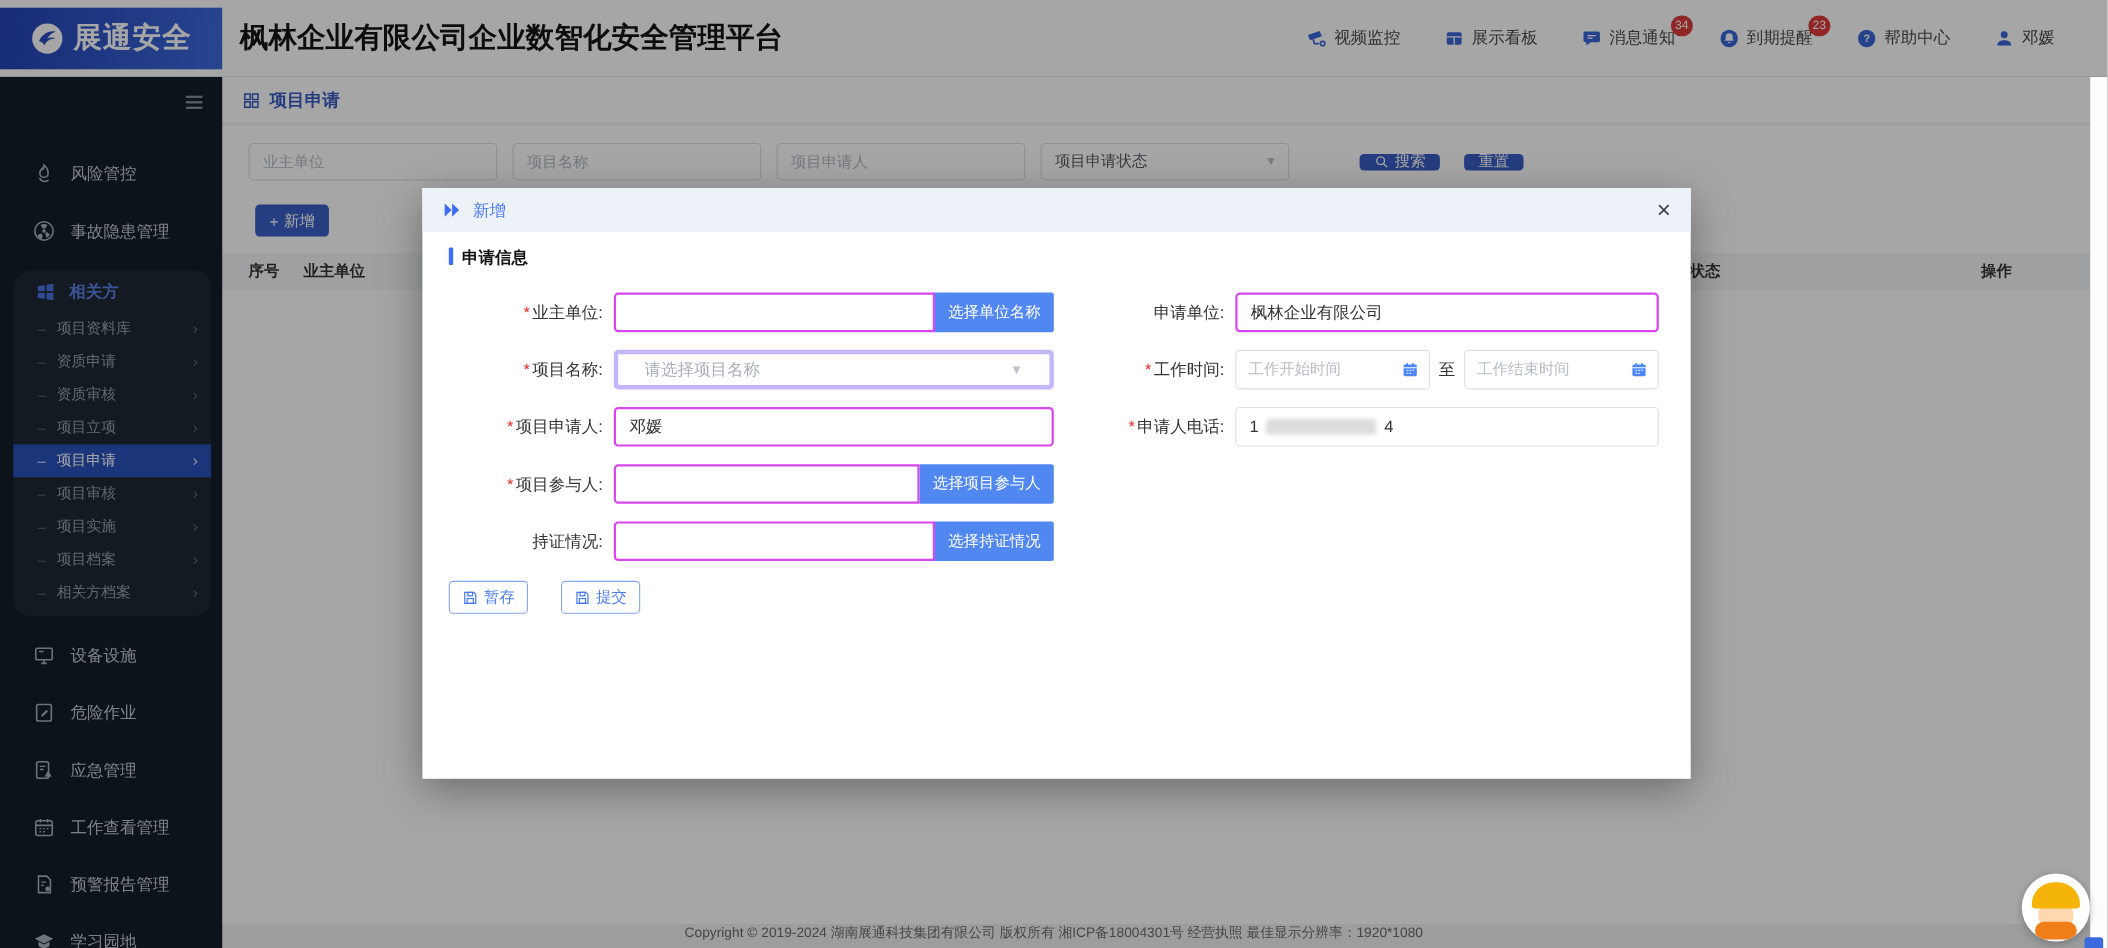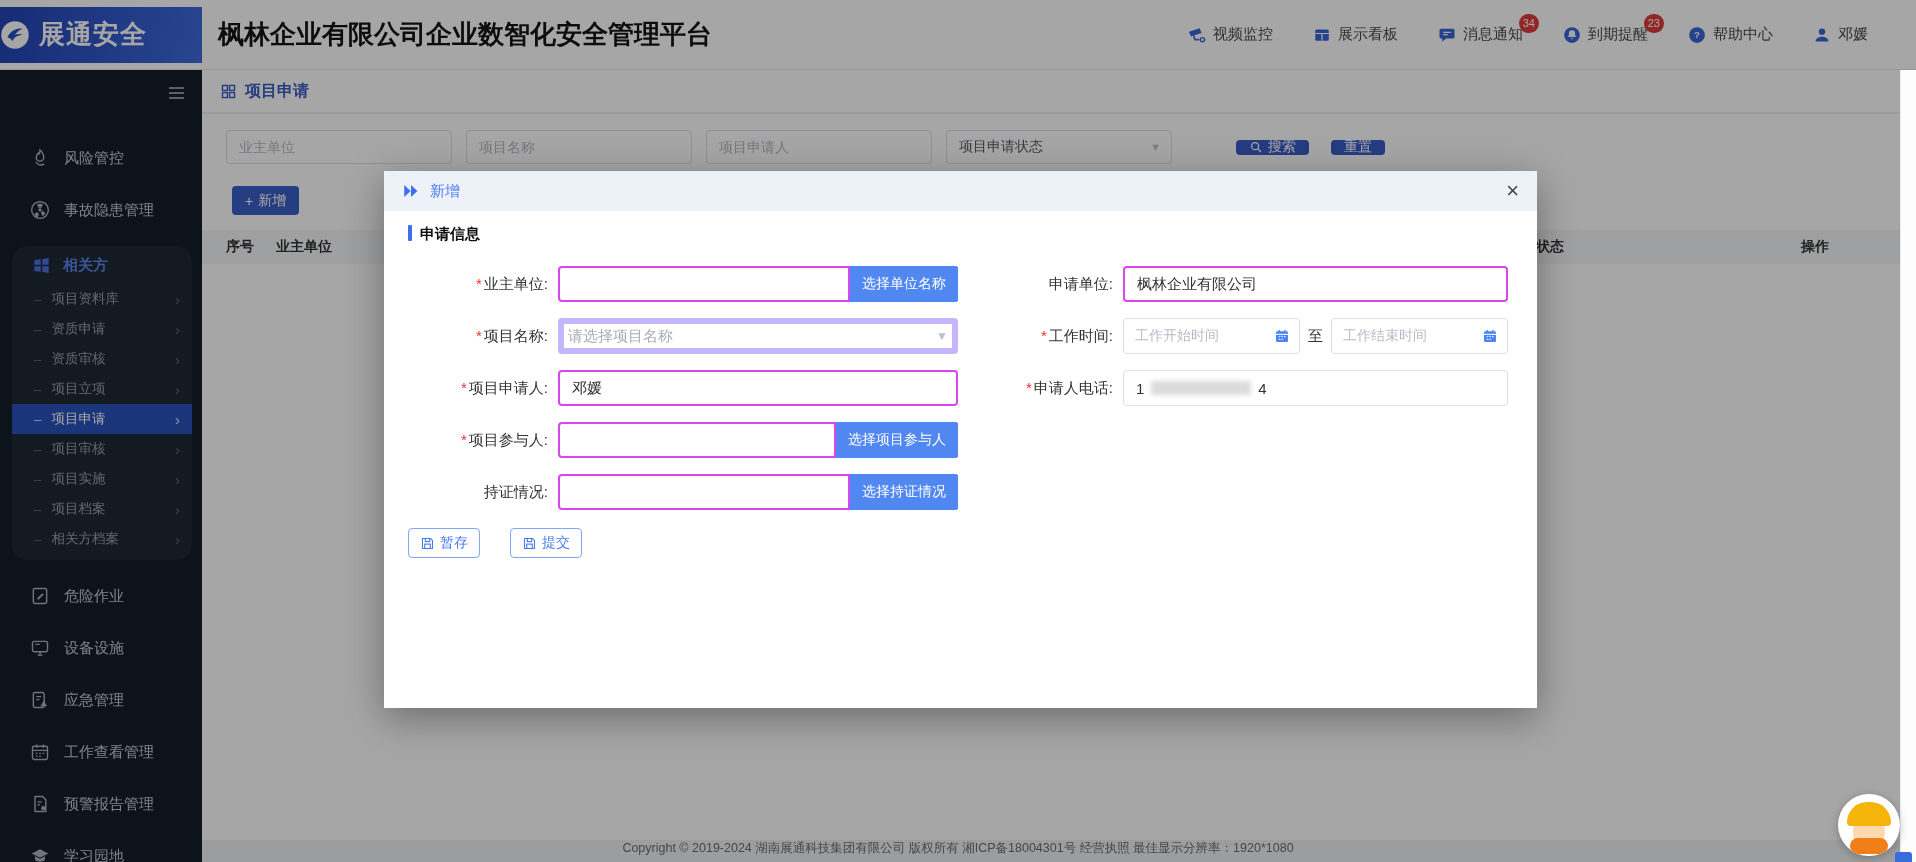--- a/index.html
+++ b/index.html
@@ -1,21 +1,21 @@
 <!DOCTYPE html>
 <html><head>
 <meta charset="utf-8">
 <style>
   * { margin:0; padding:0; box-sizing:border-box; }
   html,body { width:1916px; height:862px; overflow:hidden; }
   body { font-family:"Liberation Sans","DejaVu Sans",sans-serif; background:#f0f1f4; position:relative; color:#333; }
 
   
   .topbar { position:absolute; left:0; top:0; width:1916px; height:70px; background:#fff; display:flex; align-items:center; z-index:10; border-bottom:1px solid #e7e7e7; }
-  .logo { width:202px; height:56px; background:linear-gradient(100deg,#2443b6,#3e6bdd); display:flex; align-items:center; gap:9px; flex:0 0 auto; }
+  .logo { width:202px; height:56px; background:linear-gradient(100deg,#2443b6,#3e6bdd); display:flex; align-items:center; justify-content:center; gap:9px; flex:0 0 auto; }
   .logo-text { color:#fff; font-size:26px; font-weight:bold; letter-spacing:1px; }
   .app-title { font-size:26px; font-weight:bold; color:#141414; padding-left:16px; white-space:nowrap; }
   .top-nav { margin-left:auto; display:flex; align-items:center; gap:40px; padding-right:48px; }
   .nav-item { display:flex; align-items:center; gap:7px; position:relative; font-size:15px; color:#4a4a4a; cursor:pointer; }
   .nav-item .nicon { color:#3a66d8; display:inline-flex; }
   .badge { position:absolute; top:-11px; right:-16px; min-width:19px; height:19px; padding:0 4px; background:#de3b3b; border-radius:10px; color:#fff; font-size:11px; line-height:19px; text-align:center; }
 
   
   .sidebar { position:absolute; left:0; top:70px; width:202px; bottom:0; background:#151e2a; z-index:10; overflow:hidden; }
   .collapse-row { height:46px; display:flex; justify-content:flex-end; align-items:center; padding-right:18px; }
@@ -65,21 +65,21 @@
   .modal-body { padding:14px 24px 0; }
   .sec-title { display:flex; align-items:flex-start; gap:8px; font-size:15px; font-weight:bold; color:#111; }
   .sec-bar { width:4px; height:16px; background:#3f6ef5; border-radius:1px; }
   .form { display:grid; grid-template-columns:150px 400px 50px 115px 385px; row-gap:16px; align-items:center; margin-top:22px; }
   .lb { text-align:right; padding-right:10px; font-size:15px; color:#333; white-space:nowrap; }
   .req { color:#f12d2d; margin-right:2px; }
   .ctl { display:flex; align-items:stretch; height:36px; }
   .t-input { flex:1; min-width:0; height:36px; border:2px solid #d946ef; border-radius:4px; padding:0 12px; font-size:15px; color:#333; font-family:inherit; }
   .with-btn .t-input { border-radius:4px 0 0 4px; }
   .attach-btn { background:#5187f0; color:#fff; border:none; font-size:14px; padding:0 12px; border-radius:0 2px 2px 0; cursor:pointer; white-space:nowrap; font-family:inherit; }
-  .sel { flex:1; border:6px solid #c4b5fd; border-radius:4px; display:flex; align-items:center; justify-content:space-between; padding:0 4px; font-size:15px; color:#a8adb8; cursor:pointer; }
+  .sel { flex:1; border:4px solid #c4b5fd; border-radius:4px; display:flex; align-items:center; justify-content:space-between; padding:0 24px; font-size:15px; color:#a8adb8; cursor:pointer; }
   .sel .arr { color:#b9c2cf; font-size:12px; }
   .dates { display:flex; align-items:center; gap:8px; height:36px; }
   .date { flex:1; border:1px solid #dcdfe6; border-radius:4px; display:flex; align-items:center; justify-content:space-between; padding:0 9px 0 11px; font-size:14px; color:#b6bcc6; height:36px; cursor:pointer; }
   .date .cal { color:#4a86f7; display:inline-flex; }
   .to { font-size:15px; color:#333; }
   .phone-box { flex:1; border:1px solid #dcdfe6; border-radius:4px; display:flex; align-items:center; padding:0 12px; font-size:15px; color:#333; }
   .redact { display:inline-block; width:100px; height:14px; background:#dcdcdc; filter:blur(2px); margin:0 7px; border-radius:2px; }
   .modal-btns { display:flex; gap:30px; margin-top:18px; }
   .ghost-btn { height:30px; background:#fff; border:1px solid #84a7f5; border-radius:4px; color:#4a7cf0; font-size:14px; padding:0 11px; display:inline-flex; align-items:center; gap:5px; cursor:pointer; font-family:inherit; }
   .ghost-btn .ficon { display:inline-flex; color:#4a7cf0; }
@@ -251,35 +251,35 @@
       <div class="s-item">
         <span class="dash">–</span>
         <span>相关方档案</span>
         <span class="chev">›</span>
       </div>
     </div>
 
     <div class="m-item">
       <span class="micon">
           <svg width="20" height="20" viewBox="0 0 24 24">
-            <rect x="4" y="3" width="16" height="18" rx="2" fill="none" stroke="currentColor" stroke-width="1.7"></rect>
-            <path d="M9 14.5l5.8-5.8 1.6 1.6-5.8 5.8H9z" fill="currentColor"></path>
-          </svg>
-        </span>
-      <span>危险作业</span>
-    </div>
-    <div class="m-item">
-      <span class="micon">
-          <svg width="20" height="20" viewBox="0 0 24 24">
             <rect x="3" y="4" width="18" height="12.5" rx="2" fill="none" stroke="currentColor" stroke-width="1.7"></rect>
             <path d="M9 20.5h6M12 16.5v4" stroke="currentColor" stroke-width="1.7"></path>
             <path d="M6.5 7.5h5" stroke="currentColor" stroke-width="1.5"></path>
           </svg>
         </span>
       <span>设备设施</span>
+    </div>
+    <div class="m-item">
+      <span class="micon">
+          <svg width="20" height="20" viewBox="0 0 24 24">
+            <rect x="4" y="3" width="16" height="18" rx="2" fill="none" stroke="currentColor" stroke-width="1.7"></rect>
+            <path d="M9 14.5l5.8-5.8 1.6 1.6-5.8 5.8H9z" fill="currentColor"></path>
+          </svg>
+        </span>
+      <span>危险作业</span>
     </div>
     <div class="m-item">
       <span class="micon">
           <svg width="20" height="20" viewBox="0 0 24 24">
             <rect x="4" y="3" width="13" height="18" rx="2" fill="none" stroke="currentColor" stroke-width="1.7"></rect>
             <path d="M7.5 8h6M7.5 11.5h4" stroke="currentColor" stroke-width="1.5"></path>
             <path d="M16.5 12.5l4 7h-8z" fill="currentColor"></path>
           </svg>
         </span>
       <span>应急管理</span>

